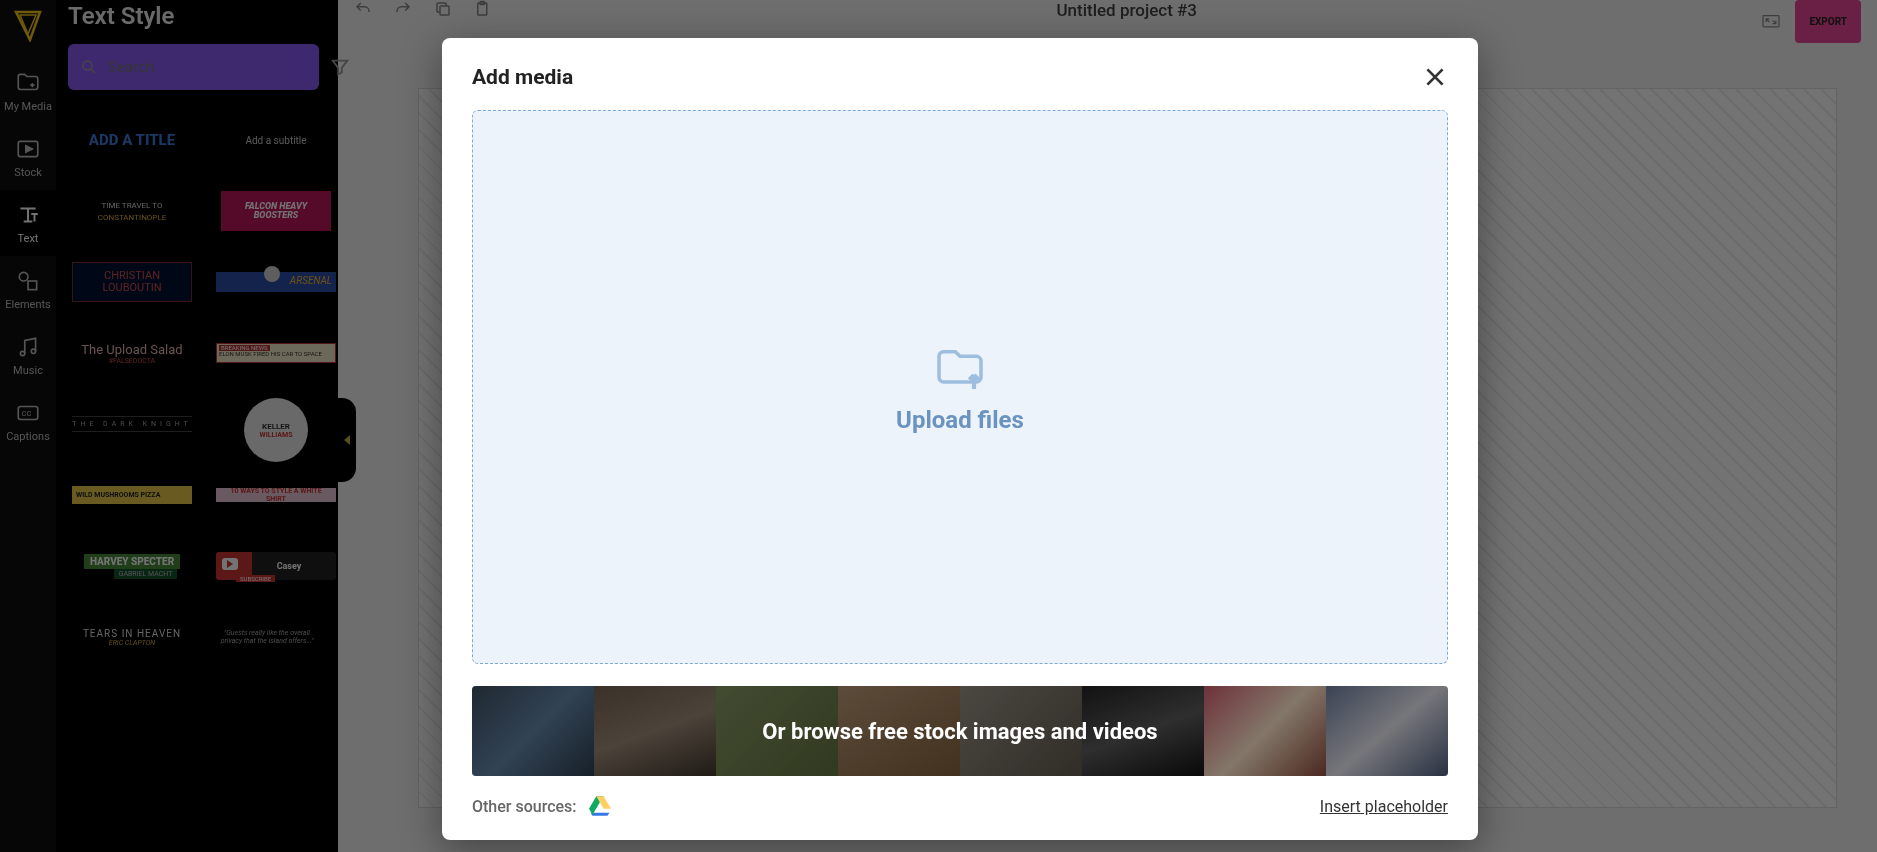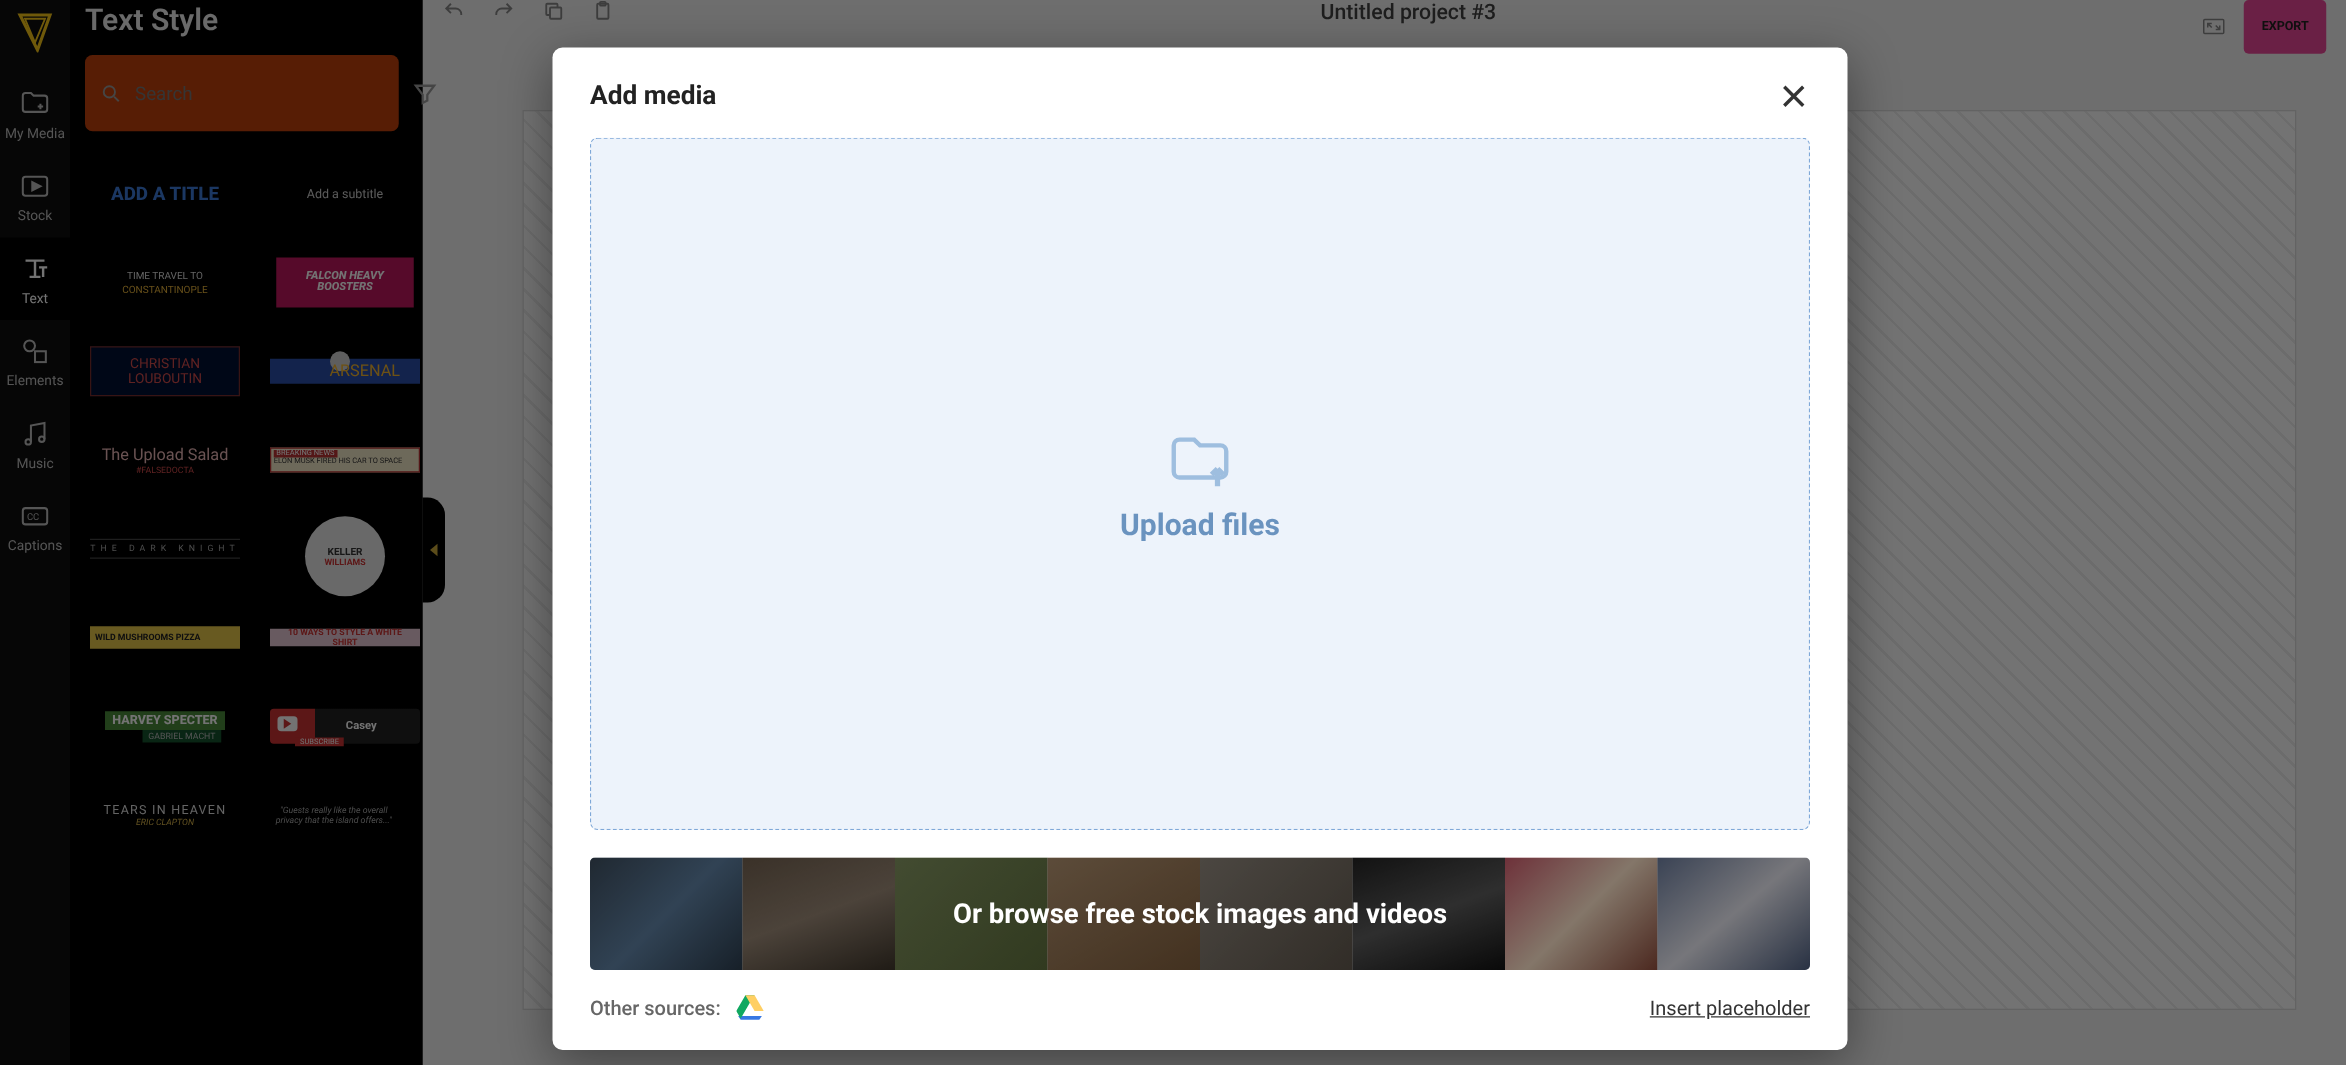--- a/index.html
+++ b/index.html
@@ -78,22 +78,22 @@
       padding: 2px 0 14px 0;
     }
     .search-row {
       display: flex;
       align-items: center;
       gap: 10px;
       margin-bottom: 20px;
     }
     .search-box {
       flex: 1;
-      height: 61px;
-      background: #c2410c;
+      height: 46px;
+      background: #8b5cf6;
       border-radius: 6px;
       display: flex;
       align-items: center;
       padding: 0 12px;
       color: #9a9a9a;
     }
     .search-box input {
       flex: 1;
       background: transparent;
       border: none;
@@ -123,21 +123,21 @@
     
     
     .s1 { color:#3d7bd9; font-weight:800; font-size:15px; }
     .s2 { color:#c9c9c9; font-size:10px; }
     .s3 { line-height:1.1; }
     .s3 .a{ color:#ddd; font-size:8px;} .s3 .b{ color:#e6b23a; font-size:8px;}
     .s4 { background:#be185d; width: 110px; height:40px; color:#fff; font-weight:800; font-style:italic; font-size:9px; line-height:1; margin:auto;}
     .s5 { border:1px solid #7a2e2e; background:#001033; width:120px; height:40px; font-family: serif; line-height:1.1; font-size:11px; color:#d24c4c; }
     .s6 { width:120px; height:20px; background:linear-gradient(#2c4fa8,#2c4fa8); position:relative; }
     .s6 .dot{ position:absolute; left:48px; top:-6px; width:16px;height:16px;border-radius:50%;background:#d0d0d0;}
-    .s6 .txt{ position:absolute; right:16px; top:3px; font-size:13px; color:#f2b42e;}
+    .s6 .txt{ position:absolute; right:4px; top:3px; font-size:10px; color:#f2b42e;font-style:italic;}
     .s7 { flex-direction:column; font-family: cursive; }
     .s7 .a{ color:#e9b6b6; font-size:13px;} .s7 .b{ color:#d24c4c; font-size:7px;}
     .s8 { width:120px; height:20px; border:1px solid #b33; background:#f2e8c8; font-size:6px; color:#333; text-align:left; padding:1px 2px; line-height:1; }
     .s8 .hdr{ background:#b33; color:#fff; display:inline-block; padding:0 2px; font-size:6px; margin-right:2px;}
     .s9 { color:#aaa; letter-spacing:4px; font-size:7px; border-top:1px solid #444; border-bottom:1px solid #444; padding:3px 0;}
     .s10 { width:64px;height:64px;border-radius:50%;background:#e8e8e8; color:#333; font-size:8px; flex-direction:column; font-weight:700; margin:auto;}
     .s10 .b{ color:#c33; font-size:7px;}
     .s11 { background:#e6c84a; color:#222; font-size:7px; font-weight:700; width:120px; height:18px; justify-content:flex-start; padding-left:4px;}
     .s12 { background:#e6c8d4; color:#c33; font-size:7px; font-weight:700; width:120px; height:14px; }
     .s13 { flex-direction:column; }

